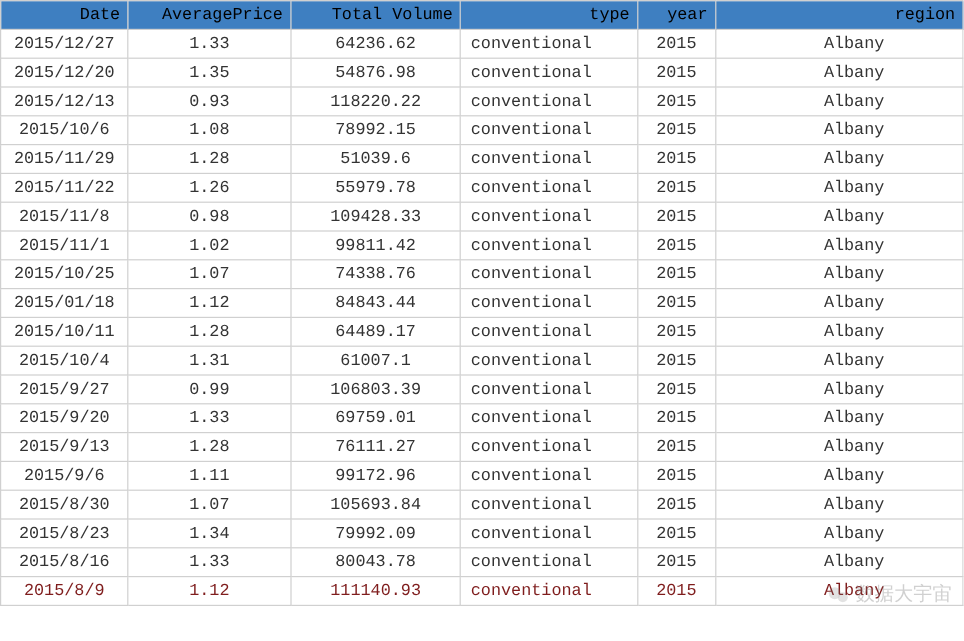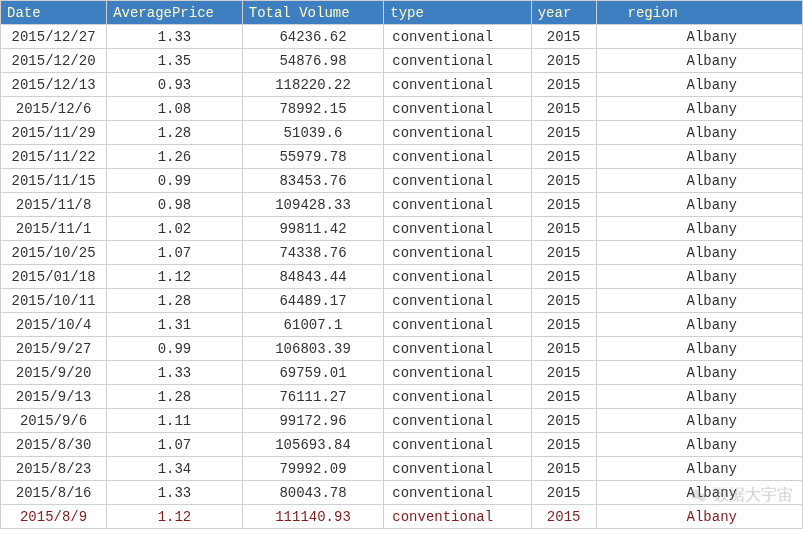--- a/index.html
+++ b/index.html
@@ -16,23 +16,23 @@
       overflow: hidden;
       position: relative;
     }
     table {
       border-collapse: collapse;
       width: 100%;
       table-layout: fixed;
     }
     th {
       background: #3e7fc1;
-      color: #fef9c3;
+      color: #000000;
       font-weight: normal;
-      text-align: left;
+      text-align: right;
       padding: 3px 6px;
       border: 1px solid #d0d0d0;
       height: 24px;
       font-family: "Consolas", "Courier New", monospace;
     }
     td {
       border: 1px solid #d0d0d0;
       padding: 3px 6px;
       text-align: center;
       height: 24px;
@@ -100,47 +100,39 @@
       </tr>
       <tr>
         <td class="col-date">2015/12/13</td>
         <td class="col-price">0.93</td>
         <td class="col-volume">118220.22</td>
         <td class="col-type">conventional</td>
         <td class="col-year">2015</td>
         <td class="col-region">Albany</td>
       </tr>
       <tr>
-        <td class="col-date">2015/12/6</td>
+        <td class="col-date">2015/10/6</td>
         <td class="col-price">1.08</td>
         <td class="col-volume">78992.15</td>
         <td class="col-type">conventional</td>
         <td class="col-year">2015</td>
         <td class="col-region">Albany</td>
       </tr>
       <tr>
         <td class="col-date">2015/11/29</td>
         <td class="col-price">1.28</td>
         <td class="col-volume">51039.6</td>
         <td class="col-type">conventional</td>
         <td class="col-year">2015</td>
         <td class="col-region">Albany</td>
       </tr>
       <tr>
         <td class="col-date">2015/11/22</td>
         <td class="col-price">1.26</td>
         <td class="col-volume">55979.78</td>
-        <td class="col-type">conventional</td>
-        <td class="col-year">2015</td>
-        <td class="col-region">Albany</td>
-      </tr>
-      <tr>
-        <td class="col-date">2015/11/15</td>
-        <td class="col-price">0.99</td>
-        <td class="col-volume">83453.76</td>
         <td class="col-type">conventional</td>
         <td class="col-year">2015</td>
         <td class="col-region">Albany</td>
       </tr>
       <tr>
         <td class="col-date">2015/11/8</td>
         <td class="col-price">0.98</td>
         <td class="col-volume">109428.33</td>
         <td class="col-type">conventional</td>
         <td class="col-year">2015</td>

